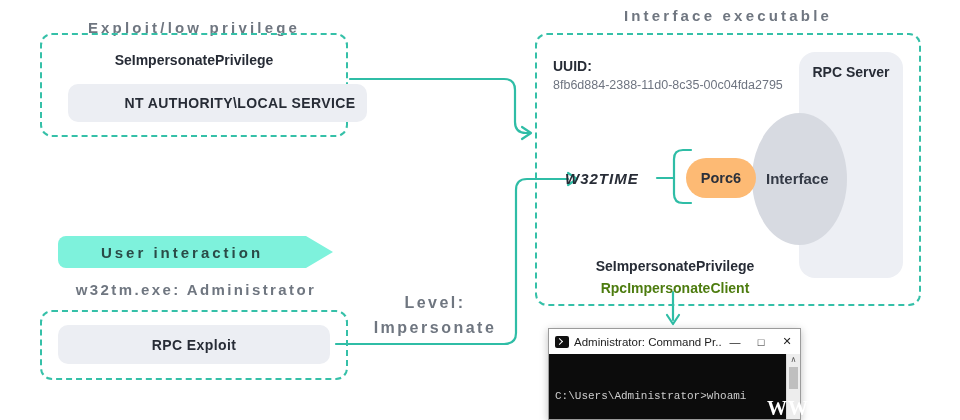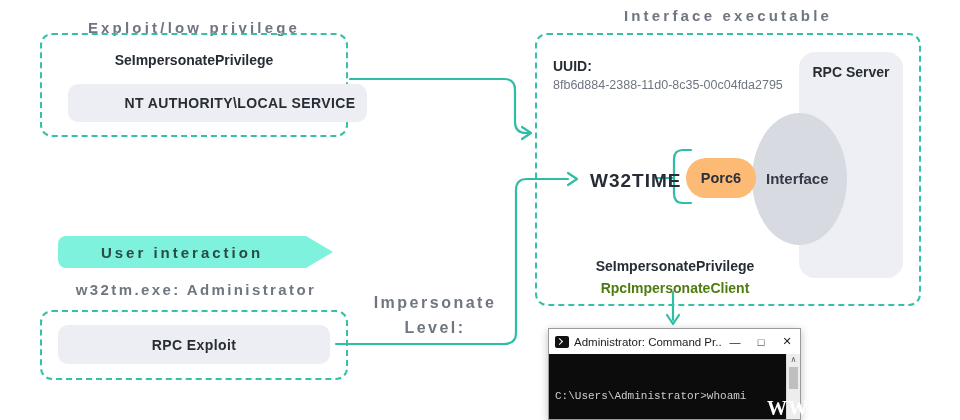--- a/index.html
+++ b/index.html
@@ -77,21 +77,21 @@
   <div class="dashed-box" style="left:535px;top:33px;width:386px;height:273px;"></div>
 
   <div class="rpc-server-panel">
     <div>RPC Server</div>
   </div>
   <div class="interface-ellipse"></div>
 
   <div class="abs bold-label" style="left:553px;top:58px;font-size:14px;">UUID:</div>
   <div class="abs" style="left:553px;top:78px;font-size:12.5px;color:#6e7480;white-space:nowrap;">8fb6d884-2388-11d0-8c35-00c04fda2795</div>
 
-  <div class="abs bold-label" style="left:590px;top:170px;font-size:19px;letter-spacing:1px;">W32TIME</div>
+  <div class="abs bold-label" style="left:565px;top:170px;font-size:15px;letter-spacing:1px;font-style:italic;">W32TIME</div>
 
   <div class="porc6-pill">Porc6</div>
 
   <div class="abs bold-label" style="left:766px;top:170px;font-size:15px;color:#343a46;">Interface</div>
 
   <div class="abs" style="left:537px;top:255px;width:276px;text-align:center;">
     <div class="bold-label" style="font-size:14px;line-height:22px;">SeImpersonatePrivilege</div>
     <div class="bold-label red-text" style="font-size:14px;line-height:22px;">RpcImpersonateClient</div>
   </div>
 
@@ -100,22 +100,22 @@
   </div>
   <div class="banner-tip"></div>
 
   <div class="abs section-title" style="left:40px;top:281px;width:312px;letter-spacing:2.4px;">w32tm.exe: Administrator</div>
 
   <div class="dashed-box" style="left:40px;top:310px;width:308px;height:70px;">
     <div class="pill" style="left:16px;top:13px;width:272px;height:39px;">RPC Exploit</div>
   </div>
 
   <div class="abs" style="left:355px;top:290px;width:160px;text-align:center;">
+    <div class="section-title" style="font-size:16px;letter-spacing:2.5px;line-height:25px;">Level:</div>
     <div class="section-title" style="font-size:16px;letter-spacing:2.5px;line-height:25px;">Impersonate</div>
-    <div class="section-title" style="font-size:16px;letter-spacing:2.5px;line-height:25px;">Level:</div>
   </div>
 
   <div class="cmd-window">
     <div class="cmd-titlebar">
       <div class="cmd-icon"></div>
       <div class="cmd-title">Administrator: Command Pr...</div>
       <div class="cmd-btn">—</div>
       <div class="cmd-btn">□</div>
       <div class="cmd-btn">✕</div>
     </div>

